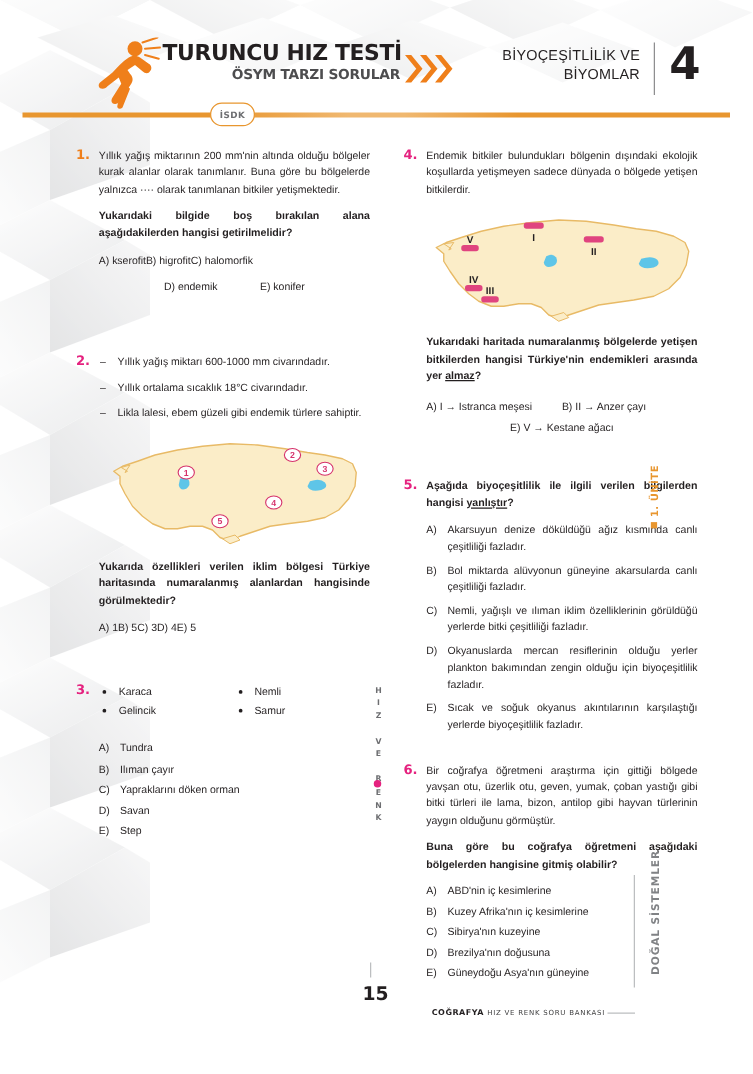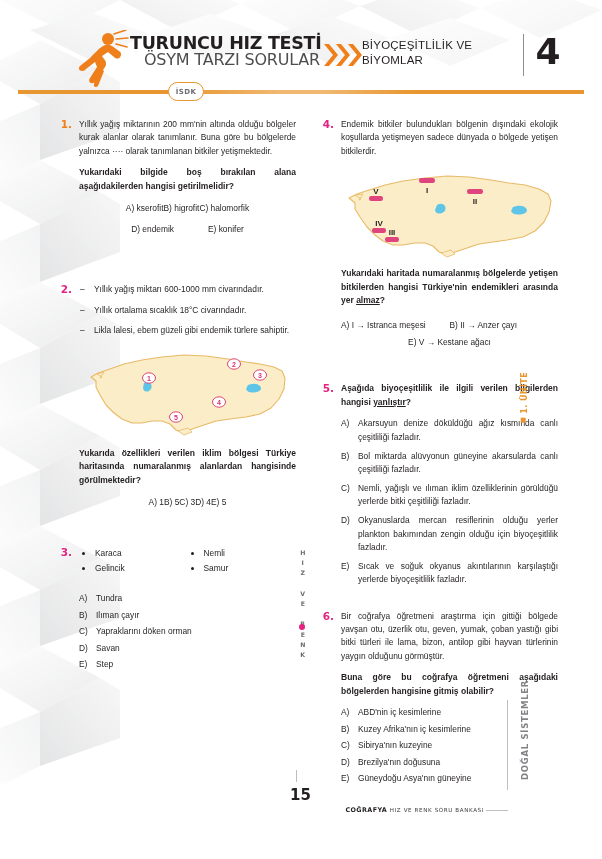--- a/index.html
+++ b/index.html
@@ -76,40 +76,40 @@
     font-family: "DejaVu Sans", sans-serif;
     font-weight: bold;
     font-size: 17.5px;
     letter-spacing: -0.3px;
     color: #231f20;
     line-height: 19px;
     white-space: nowrap;
   }
   .title-sub {
     font-family: "DejaVu Sans", sans-serif;
-    font-weight: normal;
-    font-size: 16px;
+    font-weight: bold;
+    font-size: 11px;
     letter-spacing: -0.2px;
     color: #4d4d4f;
     line-height: 14px;
     white-space: nowrap;
   }
   .chevrons {
     position: absolute;
     left: 266px;
     top: 14px;
     width: 44px;
     height: 26px;
   }
   .unit-title {
     position: absolute;
     right: 56px;
     top: 10px;
     width: 150px;
-    text-align: left;
+    text-align: right;
     font-family: "Liberation Sans", sans-serif;
     font-size: 11.5px;
     font-weight: normal;
     color: #231f20;
     line-height: 14.5px;
     letter-spacing: .2px;
   }
   .unit-divider {
     position: absolute;
     right: 44px;
@@ -249,21 +249,21 @@
     background: #231f20;
   }
 
   
   .opts-row {
     display: flex;
     margin-top: 9px;
     font-size: 8.4px;
     line-height: 12px;
   }
-  .opts-row.spread { justify-content: center; }
+  .opts-row.spread { justify-content: flex-start; }
   .opts-row.center { justify-content: center; gap: 34px; }
   .opts-row .opt { white-space: nowrap; }
 
   .opts-grid2 {
     margin-top: 9px;
     font-size: 8.4px;
     line-height: 17px;
   }
   .opts-grid2 .r {
     display: flex;

